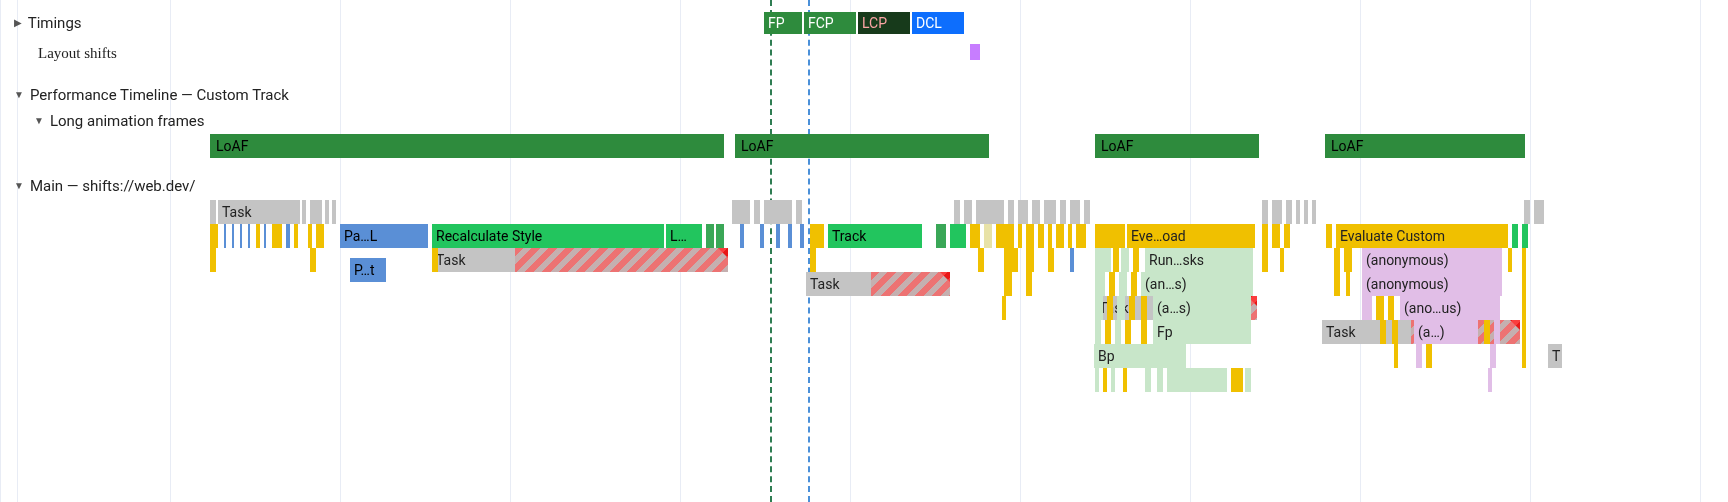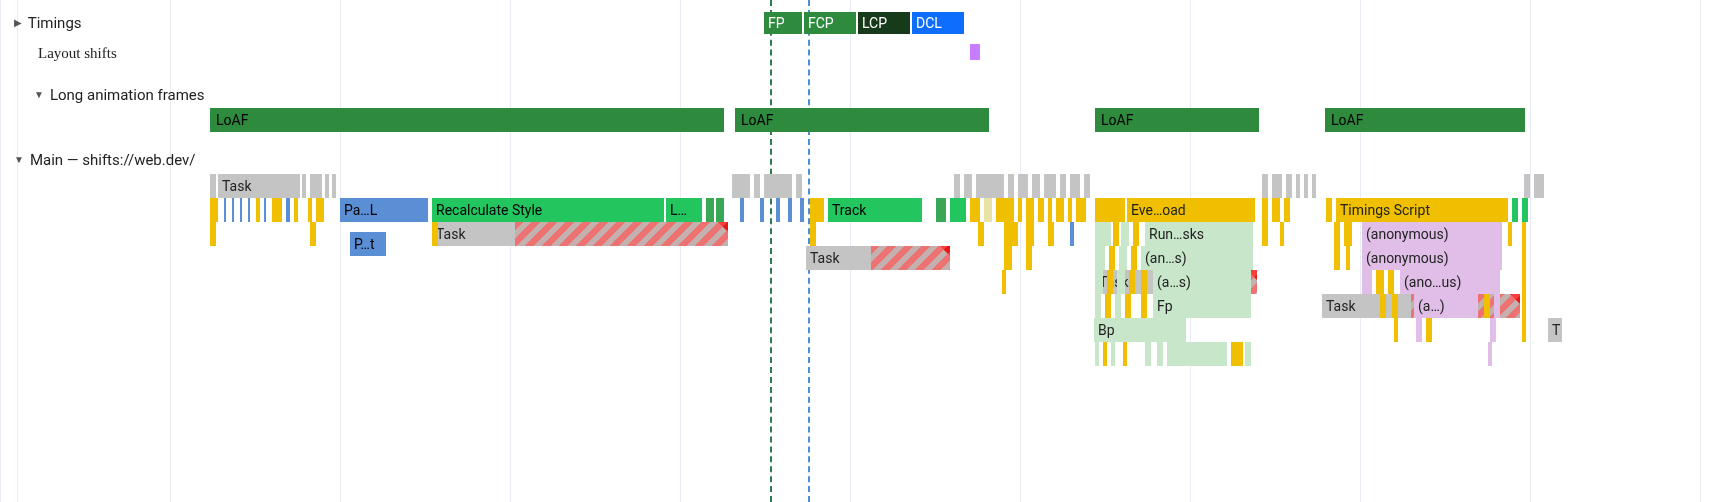--- a/index.html
+++ b/index.html
@@ -82,21 +82,21 @@
     padding: 0 4px;
     display: flex;
     align-items: center;
     white-space: nowrap;
     overflow: hidden;
     text-overflow: clip;
     font-size: 14px;
   }
   .timing-fp   { background: #2e8b3d; color: #fff; }
   .timing-fcp  { background: #2e8b3d; color: #fff; }
-  .timing-lcp  { background: #173a1b; color: #ffffff; }
+  .timing-lcp  { background: #173a1b; color: #fca5a5; }
   .timing-dcl  { background: #0d6efd; color: #fff; }
   .shift       { background: #c77dff; }
   .loaf        { background: #2e8b3d; color: #000; padding-left: 6px; }
   .task        { background: #c4c4c4; color: #222; position: relative; }
   .task-striped::after {
     content: "";
     position: absolute;
     top: 0; right: 0; bottom: 0;
     width: var(--stripe-w, 50%);
     background: repeating-linear-gradient(
@@ -166,20 +166,26 @@
     <div class="track-label indent2">
       <span>Layout shifts</span>
     </div>
     <div class="bars" id="ls-bars">
         <div class="bar shift thin" style="left: 970px; width: 10px; height: 16px; top: 6px;"></div>
       </div>
   </div>
 
   <div class="spacer" style="height:14px"></div>
 
+  <div class="label-row" style="height:26px">
+    <div class="track-label">
+      <span class="tri down"></span>
+      <span>Performance Timeline — Custom Track</span>
+    </div>
+  </div>
 
   <div class="label-row" style="height:26px">
     <div class="track-label indent1">
       <span class="tri down"></span>
       <span>Long animation frames</span>
     </div>
   </div>
 
   <div class="row row-tall">
     <div class="bars" id="loaf-bars">
@@ -275,21 +281,21 @@
           <div class="bar yellow thin" style="left: 1048px; width: 4px;"></div>
           <div class="bar yellow thin" style="left: 1056px; width: 8px;"></div>
           <div class="bar yellow thin" style="left: 1068px; width: 4px;"></div>
           <div class="bar yellow thin" style="left: 1076px; width: 10px;"></div>
           <div class="bar yellow thin" style="left: 1095px; width: 30px;"></div>
           <div class="bar yellow" style="left: 1127px; width: 128px;">Eve…oad</div>
           <div class="bar yellow thin" style="left: 1262px; width: 6px;"></div>
           <div class="bar yellow thin" style="left: 1272px; width: 8px;"></div>
           <div class="bar yellow thin" style="left: 1284px; width: 6px;"></div>
           <div class="bar yellow thin" style="left: 1326px; width: 6px;"></div>
-          <div class="bar yellow" style="left: 1336px; width: 172px;">Timings Script</div>
+          <div class="bar yellow" style="left: 1336px; width: 172px;">Evaluate Custom</div>
           <div class="bar purple thin" style="left: 1512px; width: 6px;"></div>
           <div class="bar purple thin" style="left: 1522px; width: 6px;"></div>
         </div>
       </div>
       <div class="row" style="height: 24px;">
         <div class="bars">
           <div class="bar yellow thin" style="left: 210px; width: 6px;"></div>
           <div class="bar yellow thin" style="left: 310px; width: 6px;"></div>
           <div class="bar blue" style="left: 350px; width: 36px; margin-top: 10px;">P…t</div>
           <div class="bar yellow thin" style="left: 432px; width: 6px;"></div>

